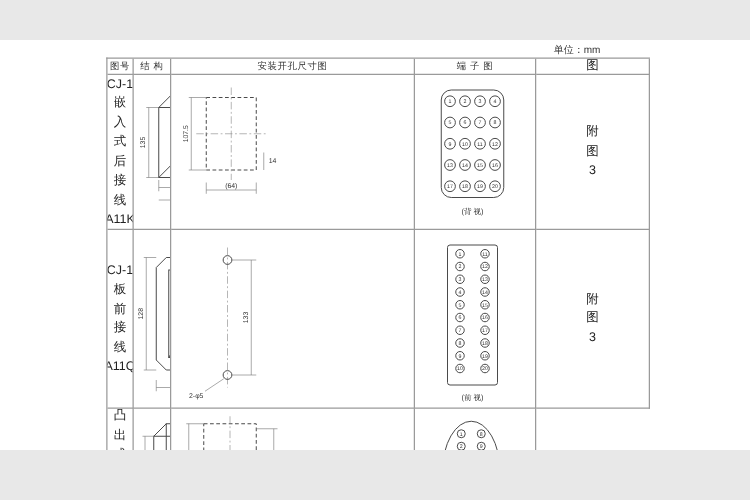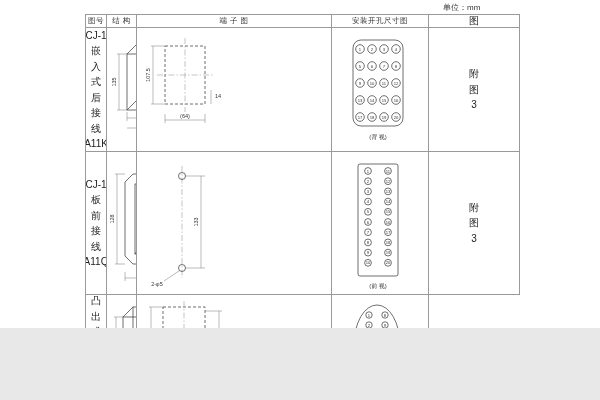--- a/index.html
+++ b/index.html
@@ -1,17 +1,17 @@
 <!DOCTYPE html>
 <html><head>
 <meta charset="utf-8">
 <style>
   html,body{margin:0;padding:0;}
   body{font-family:"Liberation Sans","DejaVu Sans",sans-serif;background:#e8e8e8;}
-  .page{position:relative;width:600px;height:328px;background:#ffffff;overflow:hidden;}
+  .page{position:relative;width:600px;height:328px;background:#ffffff;overflow:hidden;margin-top:32px;}
   .unit{position:absolute;left:443px;top:2px;font-size:8px;color:#333;}
   .tbl{
     position:absolute;left:85px;top:14px;width:434px;height:386px;
     display:grid;
     grid-template-columns:21px 30px 195px 97px 91px;
     grid-template-rows:13px 124px 143px 106px;
     border-top:1px solid #9a9a9a;border-left:1px solid #9a9a9a;
     background:#fff;
   }
   .cell{border-right:1px solid #9a9a9a;border-bottom:1px solid #9a9a9a;overflow:hidden;box-sizing:border-box;}
@@ -30,22 +30,22 @@
 </head>
 <body>
 
 <div class="page">
   <div class="unit">单位：mm</div>
 
   <div class="tbl">
 
     <div class="cell hc">图号</div>
     <div class="cell hc">结 构</div>
+    <div class="cell hc">安装开孔尺寸图</div>
     <div class="cell hc">端 子 图</div>
-    <div class="cell hc">安装开孔尺寸图</div>
 
     <div class="cell vc">附
 图
 3</div>
     <div class="cell vc">CJ-1
 嵌
 入
 式
 后
 接

